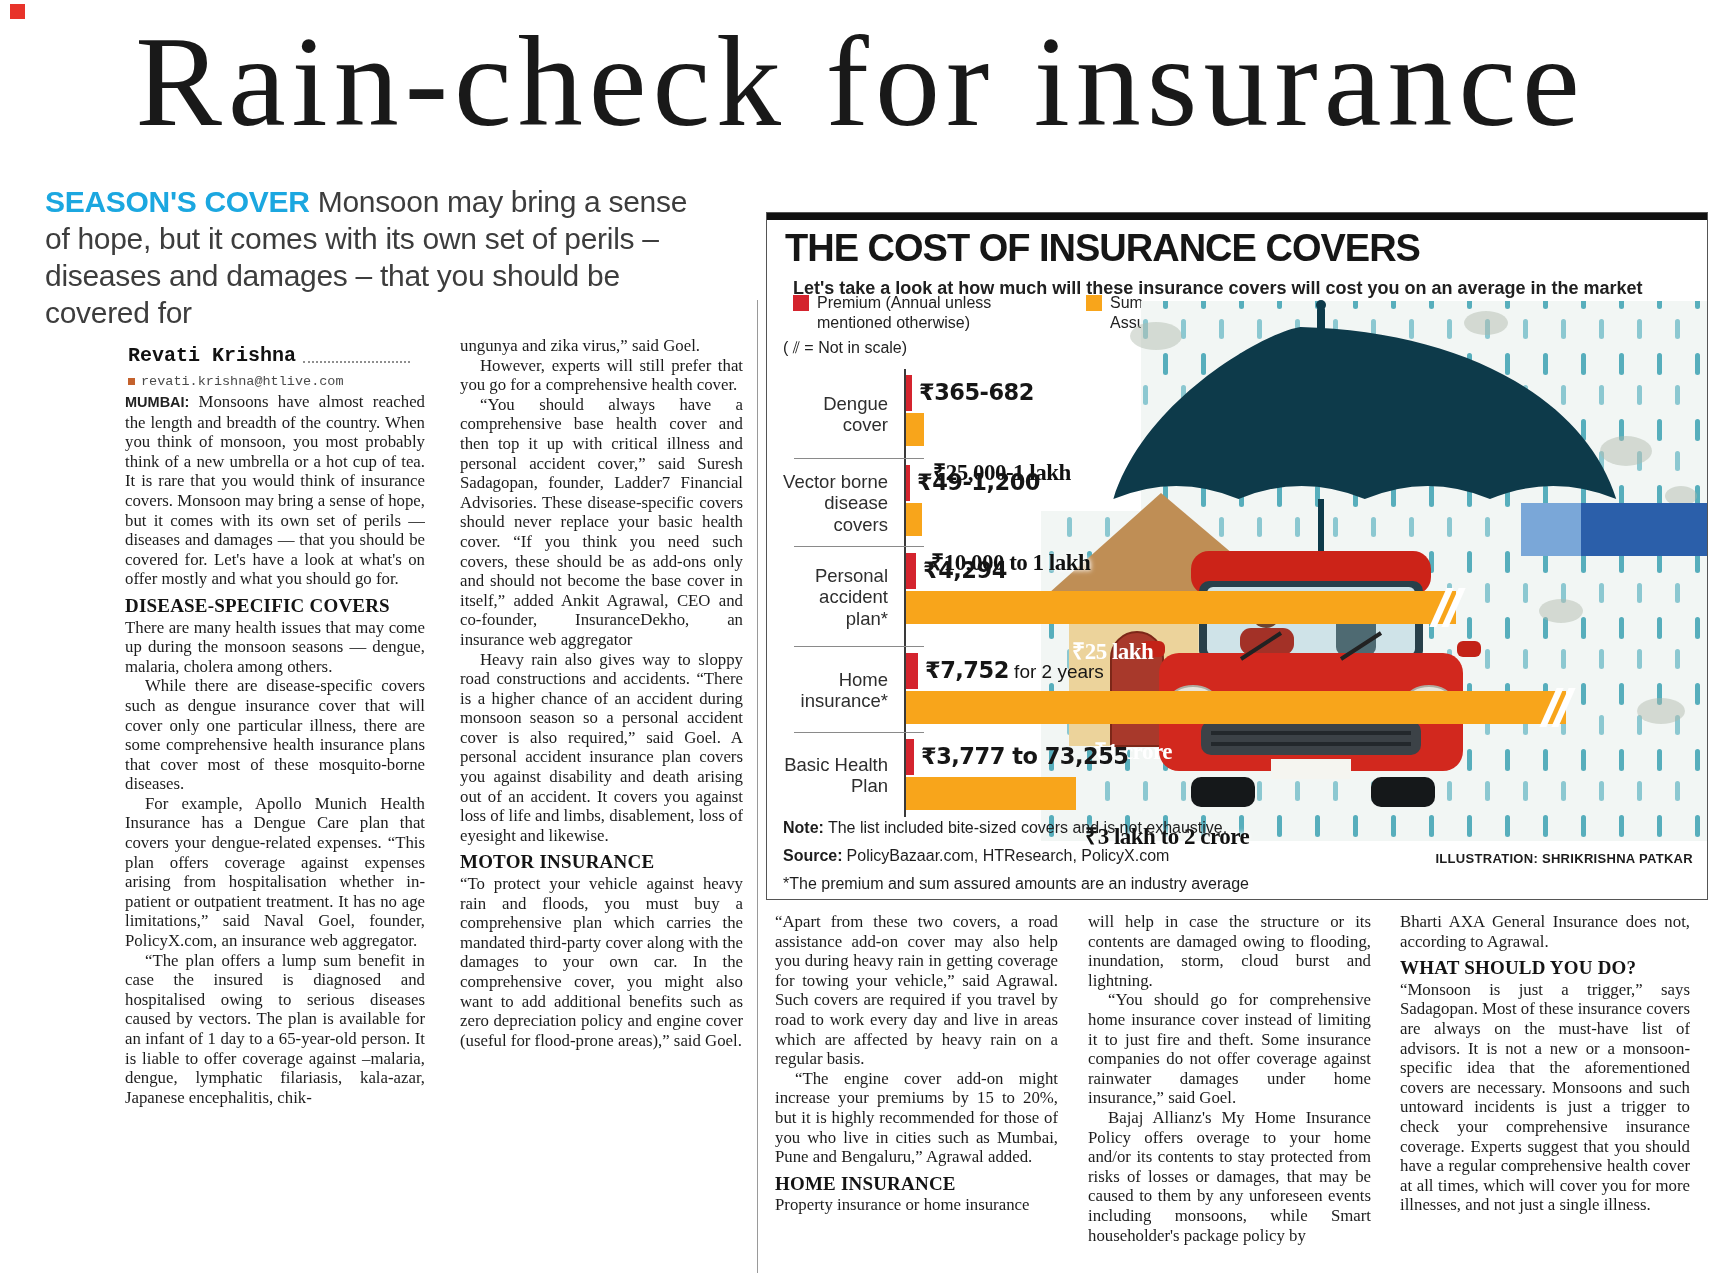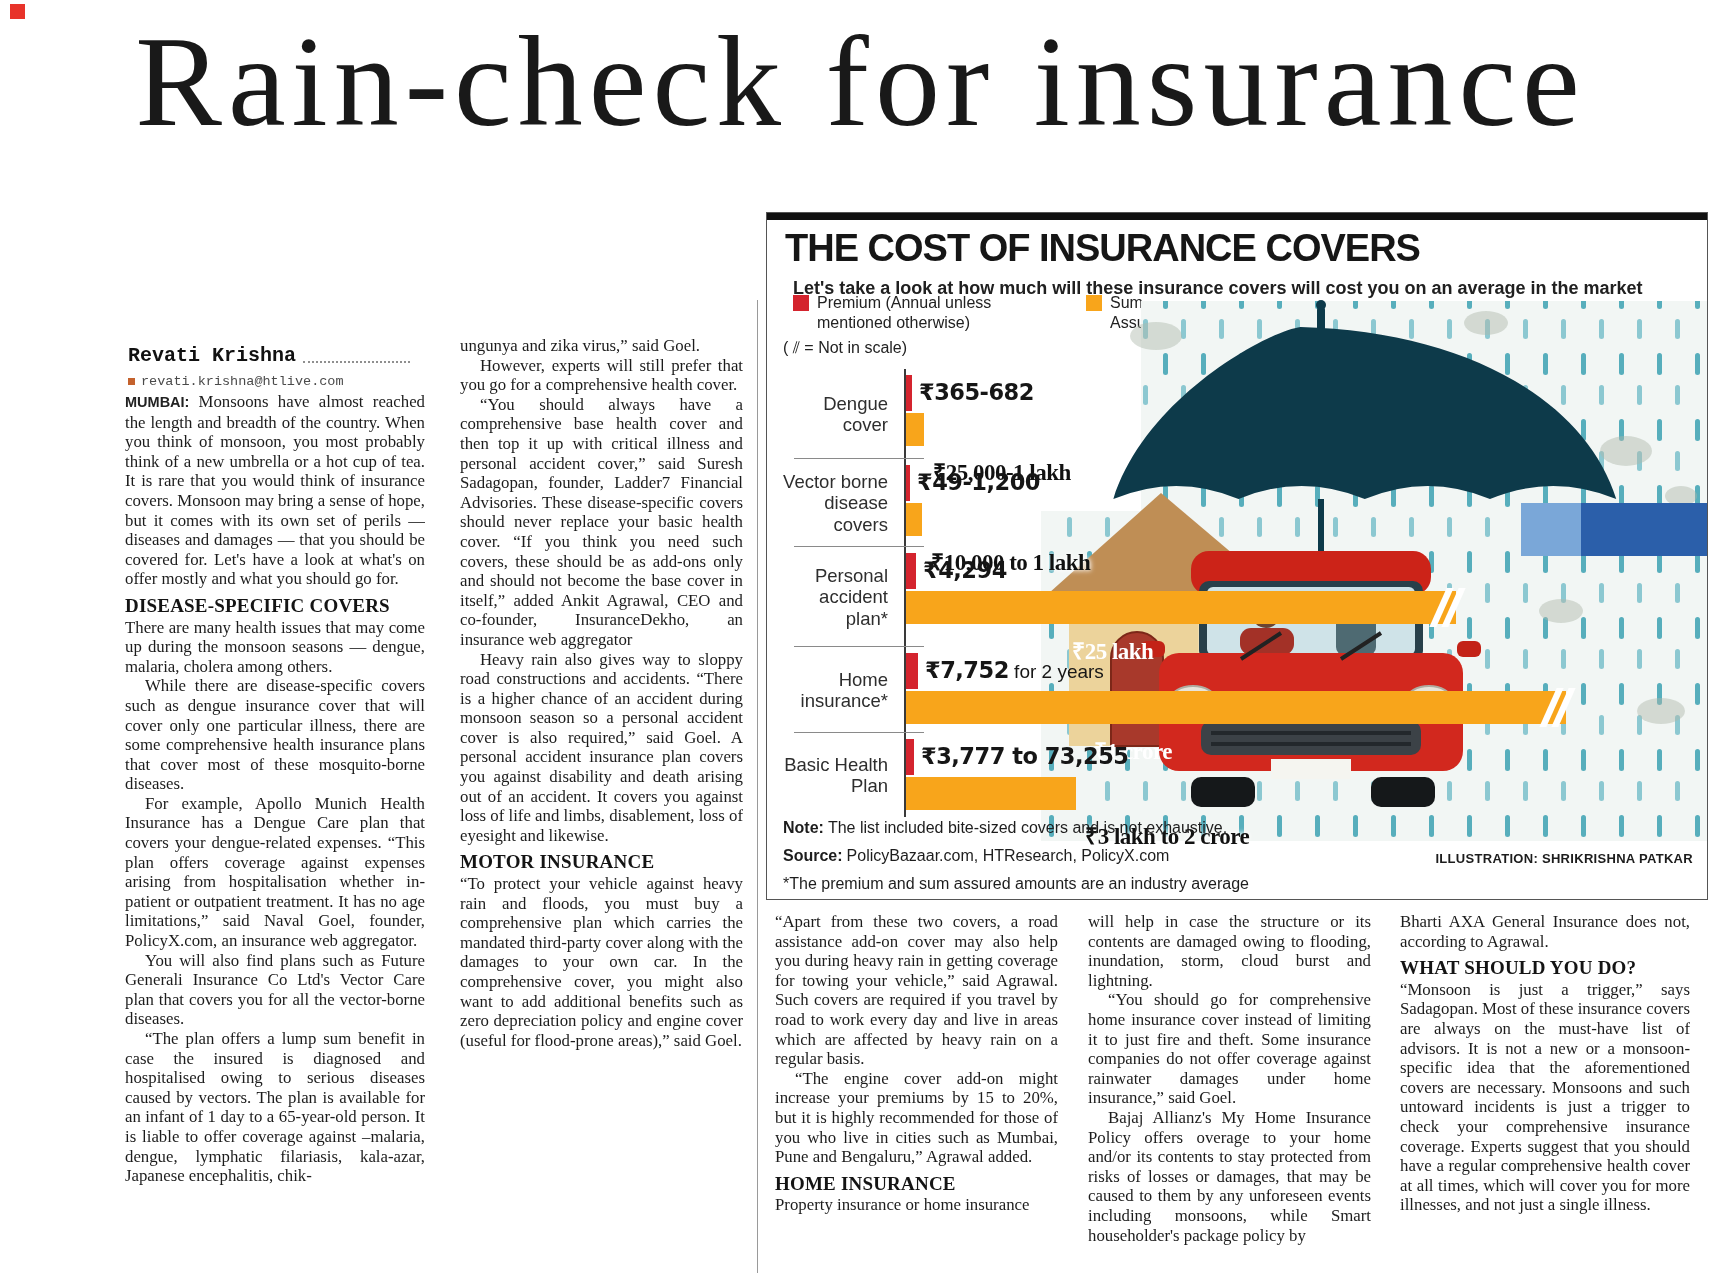--- a/index.html
+++ b/index.html
@@ -65,39 +65,39 @@
 </style>
 </head>
 <body>
 
 <div class="page">
 
   <div class="corner"></div>
 
   <h1 class="headline">Rain-check for insurance</h1>
 
+  <div class="standfirst"><span class="kicker">SEASON'S COVER</span><span> Monsoon may bring a sense of hope, but it comes with its own set of perils – diseases and damages – that you should be covered for</span></div>
 
   <div class="byline">
     <div class="byline-row">
       <span class="byline-name">Revati Krishna</span>
       <span class="dots"></span>
     </div>
     <div class="email-row">
       <span class="email-bullet"></span>
       <span>revati.krishna@htlive.com</span>
     </div>
   </div>
 
   <div class="col col1">
       <p class="para"><span class="dateline">MUMBAI: </span>Monsoons have almost reached the length and breadth of the country. When you think of monsoon, you most probably think of a new umbrella or a hot cup of tea. It is rare that you would think of insurance covers. Monsoon may bring a sense of hope, but it comes with its own set of perils — diseases and damages — that you should be covered for. Let's have a look at what's on offer mostly and what you should go for.</p>
       <h3 class="colhead">DISEASE-SPECIFIC COVERS</h3>
       <p class="para">There are many health issues that may come up during the monsoon seasons — dengue, malaria, cholera among others.</p>
       <p class="para ind">While there are disease-specific covers such as dengue insurance cover that will cover only one particular illness, there are some comprehensive health insurance plans that cover most of these mosquito-borne diseases.</p>
       <p class="para ind">For example, Apollo Munich Health Insurance has a Dengue Care plan that covers your dengue-related expenses. “This plan offers coverage against expenses arising from hospitalisation whether in-patient or outpatient treatment. It has no age limitations,” said Naval Goel, founder, PolicyX.com, an insurance web aggregator.</p>
-      <p class="para ind">You will also find plans such as Future Generali Insurance Co Ltd's Vector Care plan that covers you for all the vector-borne diseases.</p>
       <p class="para ind">“The plan offers a lump sum benefit in case the insured is diagnosed and hospitalised owing to serious diseases caused by vectors. The plan is available for an infant of 1 day to a 65-year-old person. It is liable to offer coverage against –malaria, dengue, lymphatic filariasis, kala-azar, Japanese encephalitis, chik-</p>
     </div>
   <div class="col col2">
       <p class="para">ungunya and zika virus,” said Goel.</p>
       <p class="para ind">However, experts will still prefer that you go for a comprehensive health cover.</p>
       <p class="para ind">“You should always have a comprehensive base health cover and then top it up with critical illness and personal accident cover,” said Suresh Sadagopan, founder, Ladder7 Financial Advisories. These disease-specific covers should never replace your basic health cover. “If you think you need such covers, these should be as add-ons only and should not become the base cover in itself,” added Ankit Agrawal, CEO and co-founder, InsuranceDekho, an insurance web aggregator</p>
       <p class="para ind">Heavy rain also gives way to sloppy road constructions and accidents. “There is a higher chance of an accident during monsoon season so a personal accident cover is also required,” said Goel. A personal accident insurance plan covers you against disability and death arising out of an accident. It covers you against loss of life and limbs, disablement, loss of eyesight and likewise.</p>
       <h3 class="colhead">MOTOR INSURANCE</h3>
       <p class="para">“To protect your vehicle against heavy rain and floods, you must buy a comprehensive plan which carries the mandated third-party cover along with the damages to your own car. In the comprehensive cover, you might also want to add additional benefits such as zero depreciation policy and engine cover (useful for flood-prone areas),” said Goel.</p>
     </div>

